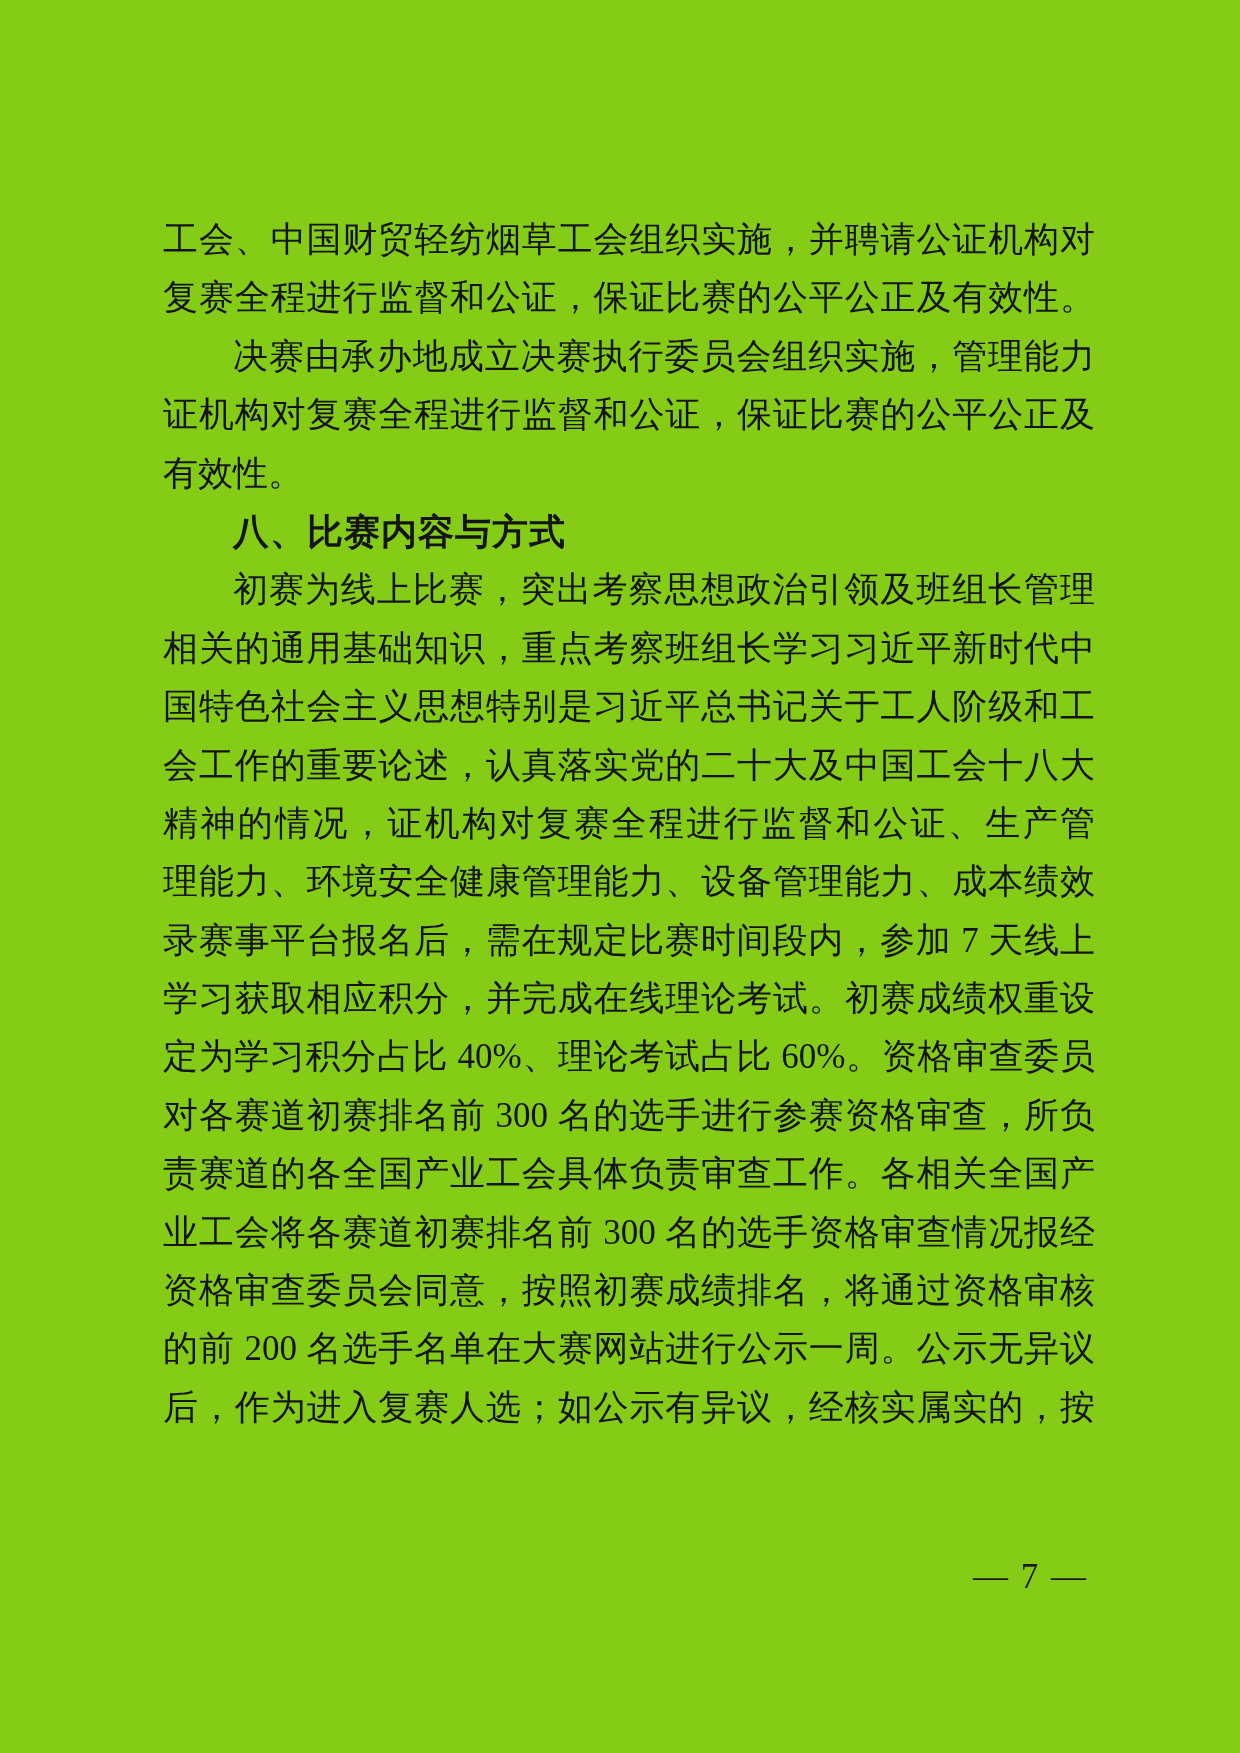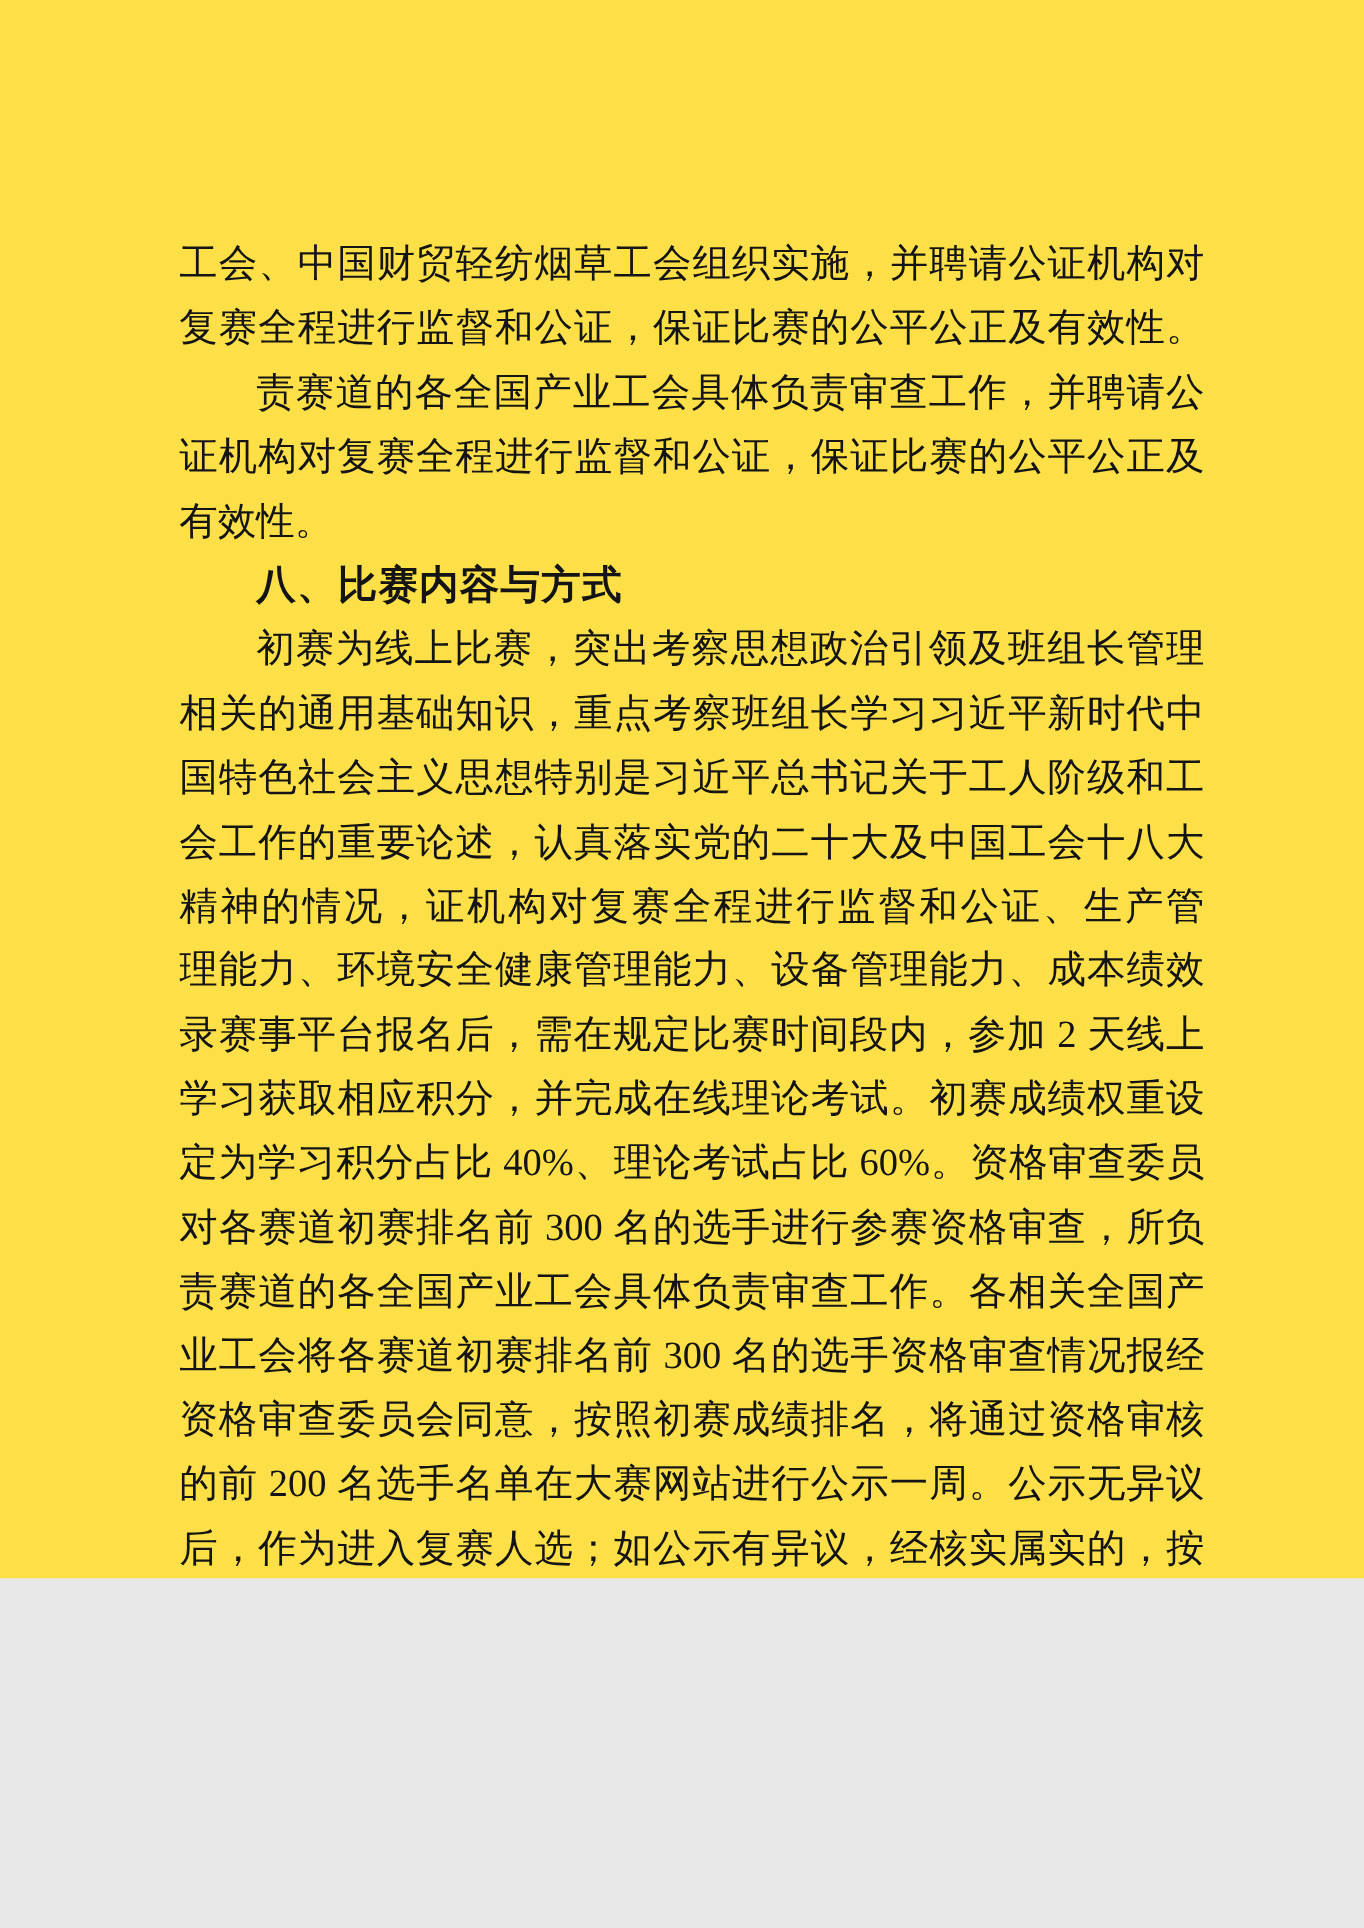--- a/index.html
+++ b/index.html
@@ -3,23 +3,23 @@
 <meta charset="utf-8">
 <style>
   html, body {
     margin: 0;
     padding: 0;
     background: #e8e8e8;
   }
   .page {
     position: relative;
     width: 1240px;
-    height: 1435px;
+    height: 1753px;
     margin: 0 auto;
-    background: #fde047;
+    background: #84cc16;
     color: #141414;
     font-family: "Liberation Serif", "DejaVu Serif", serif;
     overflow: hidden;
   }
   .content {
     position: absolute;
     top: 211px;
     left: 163px;
     width: 932px;
     font-size: 35px;
@@ -58,31 +58,31 @@
     font-family: "Liberation Serif", "DejaVu Serif", serif;
   }
 </style>
 </head>
 <body>
 
 <div class="page">
   <div class="content">
     <div class="ln">工会、中国财贸轻纺烟草工会组织实施，并聘请公证机构对</div>
     <div class="ln">复赛全程进行监督和公证，保证比赛的公平公正及有效性。</div>
-    <div class="ln indent">责赛道的各全国产业工会具体负责审查工作，并聘请公</div>
+    <div class="ln indent">决赛由承办地成立决赛执行委员会组织实施，管理能力</div>
     <div class="ln">证机构对复赛全程进行监督和公证，保证比赛的公平公正及</div>
     <div class="ln para-end">有效性。</div>
     <div class="ln heading indent">八、比赛内容与方式</div>
     <div class="ln indent">初赛为线上比赛，突出考察思想政治引领及班组长管理</div>
     <div class="ln">相关的通用基础知识，重点考察班组长学习习近平新时代中</div>
     <div class="ln">国特色社会主义思想特别是习近平总书记关于工人阶级和工</div>
     <div class="ln">会工作的重要论述，认真落实党的二十大及中国工会十八大</div>
     <div class="ln">精神的情况，证机构对复赛全程进行监督和公证、生产管</div>
     <div class="ln">理能力、环境安全健康管理能力、设备管理能力、成本绩效</div>
-    <div class="ln">录赛事平台报名后，需在规定比赛时间段内，参加 2 天线上</div>
+    <div class="ln">录赛事平台报名后，需在规定比赛时间段内，参加 7 天线上</div>
     <div class="ln">学习获取相应积分，并完成在线理论考试。初赛成绩权重设</div>
     <div class="ln">定为学习积分占比 40%、理论考试占比 60%。资格审查委员会</div>
     <div class="ln">对各赛道初赛排名前 300 名的选手进行参赛资格审查，所负</div>
     <div class="ln">责赛道的各全国产业工会具体负责审查工作。各相关全国产</div>
     <div class="ln">业工会将各赛道初赛排名前 300 名的选手资格审查情况报经</div>
     <div class="ln">资格审查委员会同意，按照初赛成绩排名，将通过资格审核</div>
     <div class="ln">的前 200 名选手名单在大赛网站进行公示一周。公示无异议</div>
     <div class="ln">后，作为进入复赛人选；如公示有异议，经核实属实的，按</div>
   </div>
   <div class="page-number">— 7 —</div>

